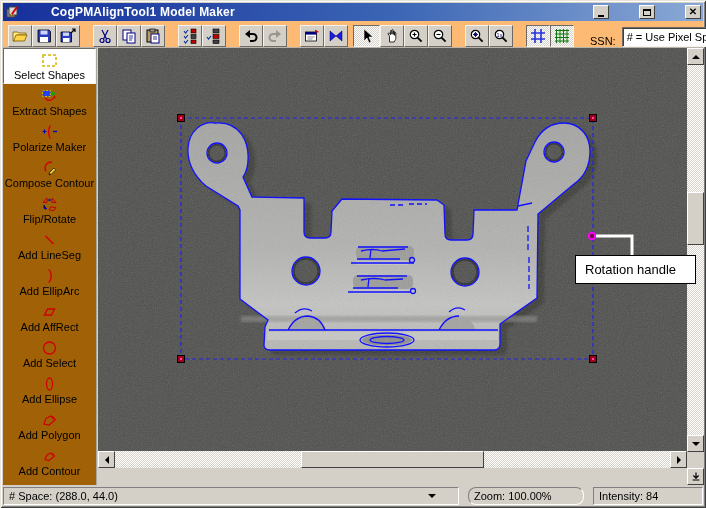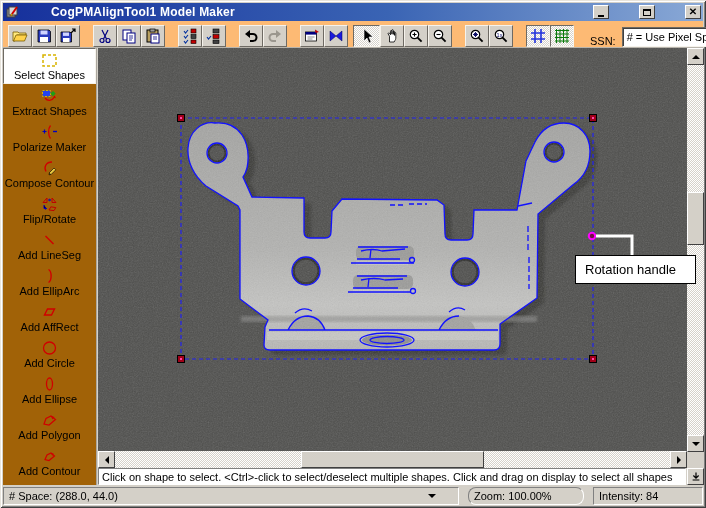--- a/index.html
+++ b/index.html
@@ -352,21 +352,21 @@
       </div>
       <span class="lbl">Add AffRect</span>
     </div>
 
     <div class="side-item">
       <div class="side-icon">
         <svg width="17" height="16" viewBox="0 0 17 16">
             <circle cx="8.5" cy="8" r="6" fill="none" stroke="#d00000" stroke-width="1.3"></circle>
           </svg>
       </div>
-      <span class="lbl">Add Circle</span>
+      <span class="lbl">Add Select</span>
     </div>
 
     <div class="side-item">
       <div class="side-icon">
         <svg width="17" height="16" viewBox="0 0 17 16">
             <ellipse cx="8.5" cy="8" rx="3" ry="6" fill="none" stroke="#d00000" stroke-width="1.3"></ellipse>
           </svg>
       </div>
       <span class="lbl">Add Ellipse</span>
     </div>
@@ -503,23 +503,20 @@
     <div class="hscroll">
       <div class="sbtn" style="left:0;top:0">
           <div class="arr-l"></div>
         </div>
       <div class="sthumb" style="left:203px;top:0;width:183px;height:17px"></div>
       <div class="sbtn" style="right:0;top:0">
           <div class="arr-r"></div>
         </div>
     </div>
 
-    <div class="msgbar">
-      <span>Click on shape to select. &lt;Ctrl&gt;-click to select/deselect multiple shapes. Click and drag on display to select all shapes</span>
-    </div>
     <div class="msg-expand">
       <svg width="12" height="12" viewBox="0 0 16 16">
         <path d="M8 2v7M4.5 6L8 9.5 11.5 6M3.5 12h9" stroke="#000" stroke-width="1.6" fill="none"></path>
       </svg>
     </div>
   </div>
 
   <div class="statusbar">
     <div class="spanel sp1">
       <span># Space:  (288.0, 44.0)</span>

